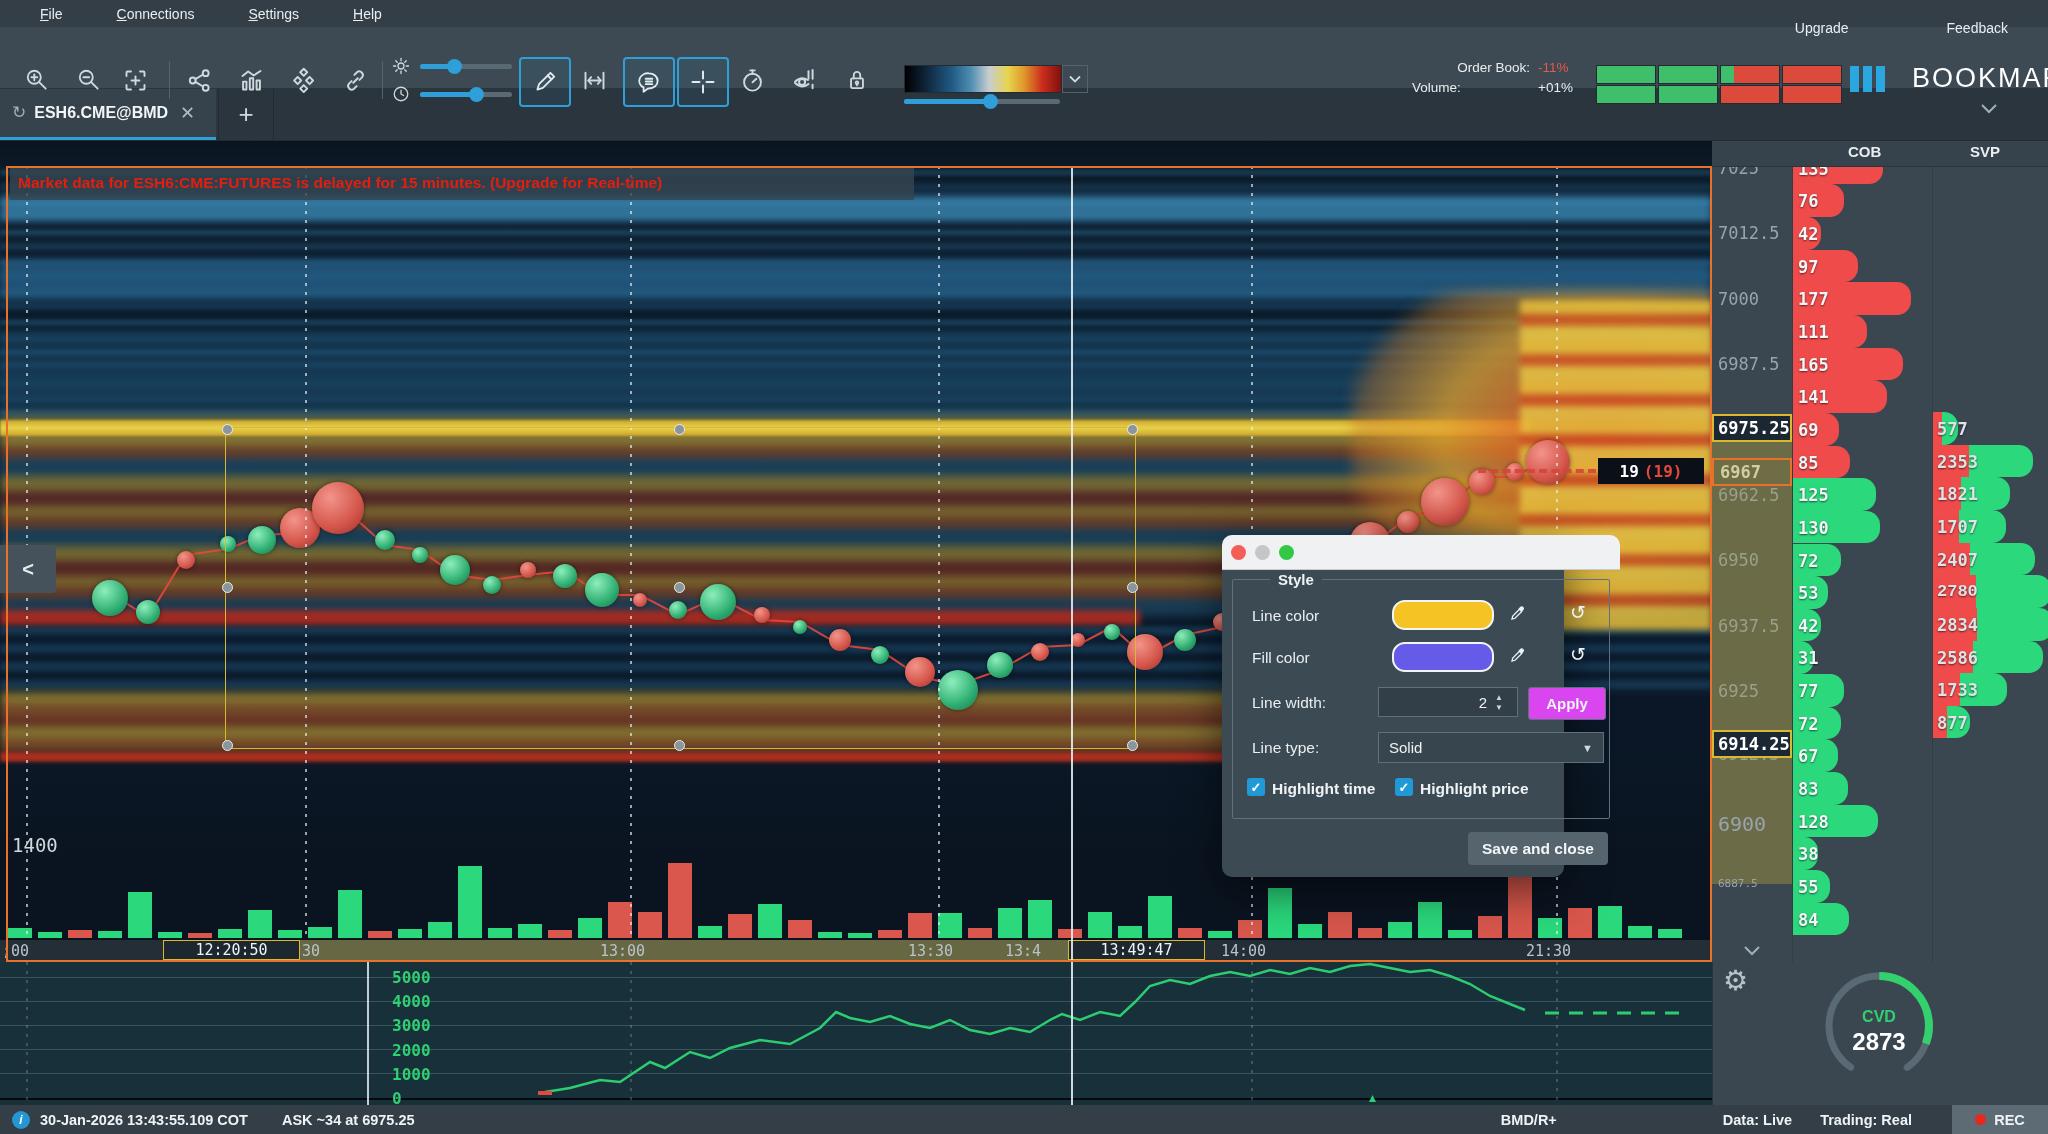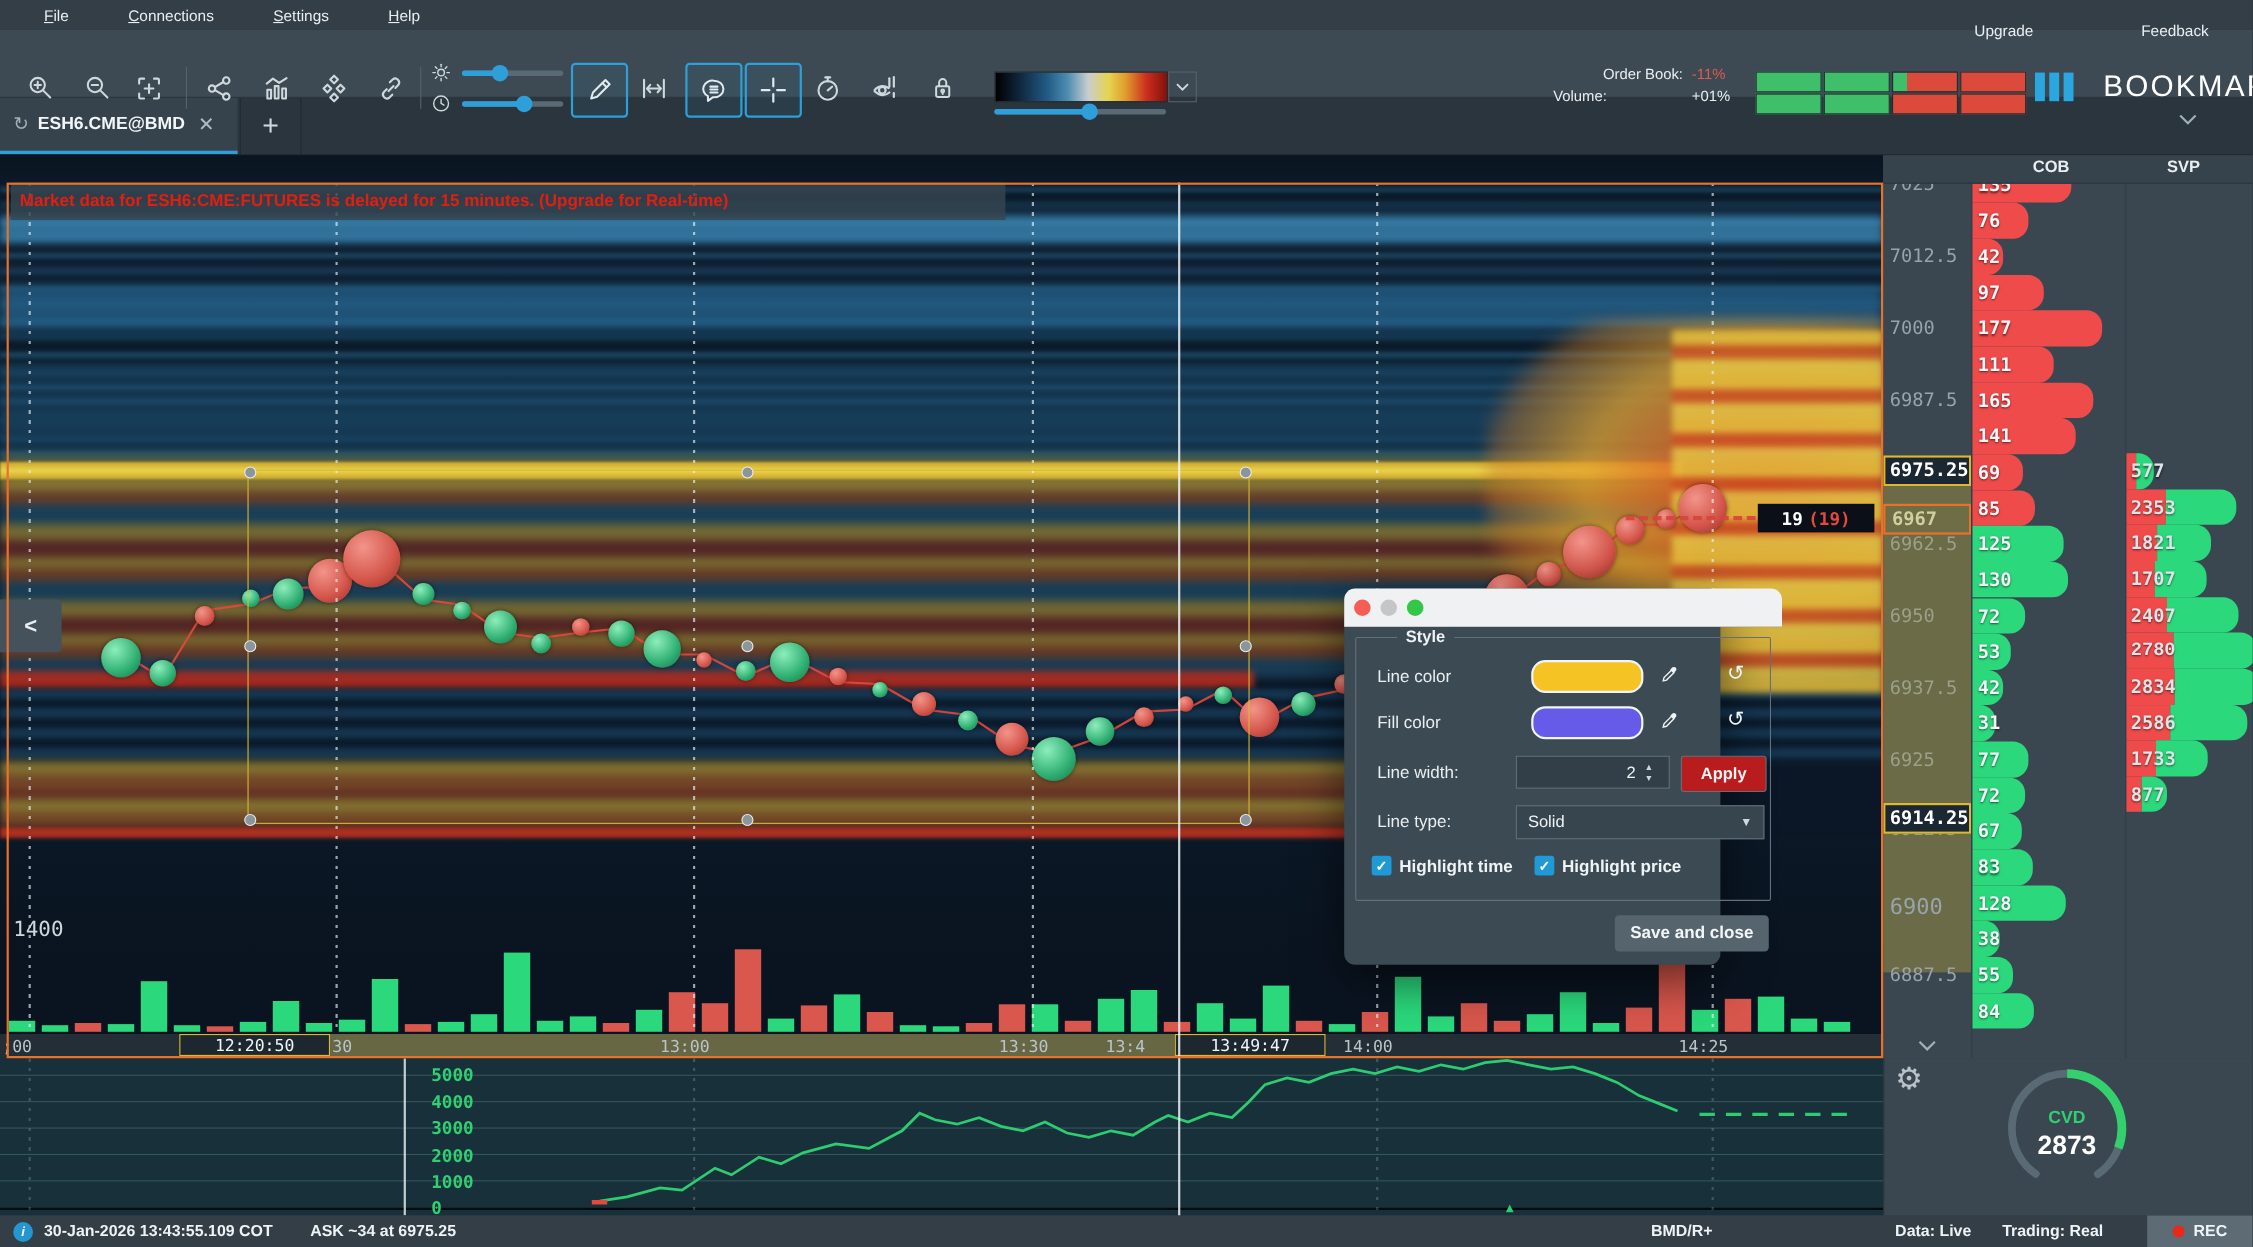--- a/index.html
+++ b/index.html
@@ -115,21 +115,21 @@
   #dlg-group{position:absolute;left:10px;top:44px;width:376px;height:238px;border:1px solid #61707a;border-radius:2px;}
   #dlg-group-title{position:absolute;left:48px;top:36px;background:#3b4a53;padding:0 8px;font-size:15px;font-weight:bold;color:#eef3f5;}
   .dlg-label{position:absolute;left:30px;font-size:15.5px;color:#e9eef1;}
   .swatch{position:absolute;left:170px;width:98px;height:26px;border-radius:13px;border:2px solid #f2f5f6;}
   .dlg-tool{position:absolute;width:24px;height:24px;display:flex;align-items:center;justify-content:center;color:#eef3f5;}
   .dlg-tool svg{stroke:#eef3f5;fill:none;stroke-width:1.7;stroke-linecap:round;}
   #lw-input{position:absolute;left:156px;top:152px;width:140px;height:30px;background:#333f48;border:1px solid #61707a;
     color:#eef3f5;font-size:15px;text-align:right;padding-right:30px;box-sizing:border-box;font-family:"Liberation Sans",sans-serif;}
   #lw-stepper{position:absolute;left:270px;top:156px;width:14px;height:24px;display:flex;flex-direction:column;
     align-items:center;justify-content:center;color:#cfd8dc;font-size:8px;line-height:10px;}
-  #apply-btn{position:absolute;left:306px;top:152px;width:76px;height:31px;background:#b91c1c;border:1px solid #61707a;
+  #apply-btn{position:absolute;left:306px;top:152px;width:76px;height:31px;background:#d946ef;border:1px solid #61707a;
     border-radius:3px;color:#eef3f5;font-size:15px;font-weight:bold;display:flex;align-items:center;justify-content:center;}
   #lt-select{position:absolute;left:156px;top:197px;width:226px;height:31px;background:#37454e;border:1px solid #61707a;
     color:#eef3f5;font-size:15px;display:flex;align-items:center;padding-left:10px;box-sizing:border-box;}
   #lt-caret{position:absolute;right:10px;color:#cfd8dc;font-size:11px;}
   .chk{position:absolute;top:243px;width:18px;height:18px;background:#1f9ad6;border-radius:3px;color:#fff;
     font-size:13px;font-weight:bold;display:flex;align-items:center;justify-content:center;}
   .chk-lbl{position:absolute;top:245px;font-size:15.5px;font-weight:bold;color:#eef3f5;}
   #save-btn{position:absolute;left:246px;top:297px;width:140px;height:33px;background:#56646e;border-radius:4px;
     color:#f2f6f8;font-size:15.5px;font-weight:bold;display:flex;align-items:center;justify-content:center;}
 </style>
@@ -500,21 +500,21 @@
 
   <div id="time-axis" class="abs mono">
     <div class="khaki"></div>
     <div id="time-labels">
         <div class="time-lbl" style="left: 2px; position: absolute; top: 2px;">;00</div>
         <div class="time-lbl" style="left: 275px; position: absolute; top: 2px;">12:30</div>
         <div class="time-lbl" style="left: 600px; position: absolute; top: 2px;">13:00</div>
         <div class="time-lbl" style="left: 908px; position: absolute; top: 2px;">13:30</div>
         <div class="time-lbl" style="left: 1005px; position: absolute; top: 2px;">13:4</div>
         <div class="time-lbl" style="left: 1221px; position: absolute; top: 2px;">14:00</div>
-        <div class="time-lbl" style="left: 1526px; position: absolute; top: 2px;">14:25</div>
+        <div class="time-lbl" style="left: 1526px; position: absolute; top: 2px;">21:30</div>
       </div>
     <div class="time-box" style="left:163px;width:137px">12:20:50</div>
     <div class="time-box" style="left:1068px;width:137px">13:49:47</div>
   </div>
 
   <div id="chart-border" class="abs"></div>
   <div id="cross-vline" class="abs"></div>
 
   <div id="right-header" class="abs">
     <div style="left:136px">COB</div>
@@ -526,21 +526,21 @@
     <div id="price-labels">
         <div class="price-label" style="top: 18px; position: absolute; left: 6px; font-size: 17px; color: rgb(151, 164, 171);">7025</div>
         <div class="price-label" style="top: 83.4px; position: absolute; left: 6px; font-size: 17px; color: rgb(151, 164, 171);">7012.5</div>
         <div class="price-label" style="top: 148.8px; position: absolute; left: 6px; font-size: 17px; color: rgb(151, 164, 171);">7000</div>
         <div class="price-label" style="top: 214.2px; position: absolute; left: 6px; font-size: 17px; color: rgb(151, 164, 171);">6987.5</div>
         <div class="price-label" style="top: 345px; position: absolute; left: 6px; font-size: 17px; color: rgb(154, 160, 137);">6962.5</div>
         <div class="price-label" style="top: 410.4px; position: absolute; left: 6px; font-size: 17px; color: rgb(154, 160, 137);">6950</div>
         <div class="price-label" style="top: 475.8px; position: absolute; left: 6px; font-size: 17px; color: rgb(154, 160, 137);">6937.5</div>
         <div class="price-label" style="top: 541.2px; position: absolute; left: 6px; font-size: 17px; color: rgb(154, 160, 137);">6925</div>
         <div class="price-label" style="top: 672px; position: absolute; left: 6px; font-size: 20px; color: rgb(151, 164, 171);">6900</div>
-        <div class="price-label" style="top: 737.4px; position: absolute; left: 6px; font-size: 17px; color: rgb(151, 164, 171);">6887.5</div>
+        <div class="price-label" style="top: 737.4px; position: absolute; left: 6px; font-size: 11px; color: rgb(151, 164, 171);">6887.5</div>
       </div>
     <div class="price-label" style="top:604px;color:#9aa089">6912.5</div>
     <div class="pa-box" style="top:274px;background:#1b2733;border:2px solid #d9b832;color:#fff;padding-left:4px">6975.25</div>
     <div class="pa-box" style="top:318px;background:#6f6d45;border:2px solid #e8722a;color:#cfcf9f;padding-left:6px">6967</div>
     <div class="pa-box" style="top:590px;background:#1b2733;border:2px solid #d9b832;color:#fff;padding-left:4px">6914.25</div>
   </div>
 
   <div id="cob-col" class="abs mono">
       <div class="prof-bar" style="left: 0px; top: 11.7px; width: 90px; height: 32.65px; background: rgb(240, 75, 75); border-radius: 0px 14px 14px 0px;"></div>
       <div class="prof-lbl" style="left: 5px; top: 18.7px;">135</div>

